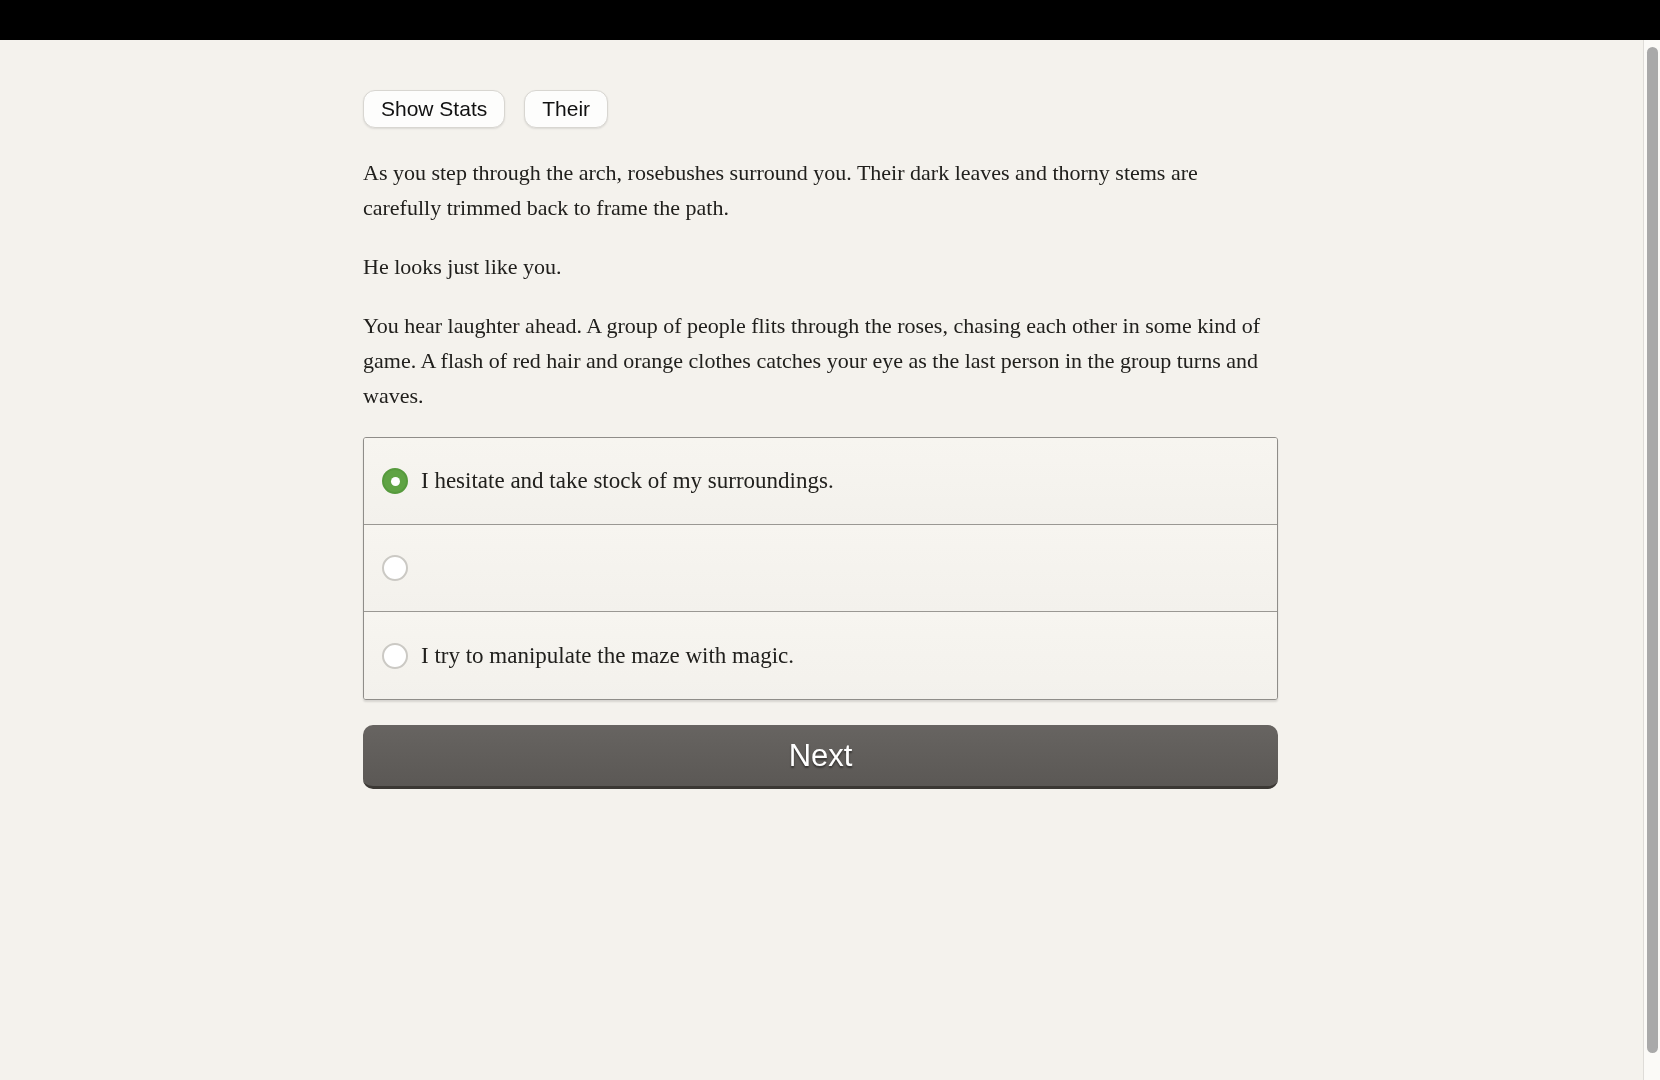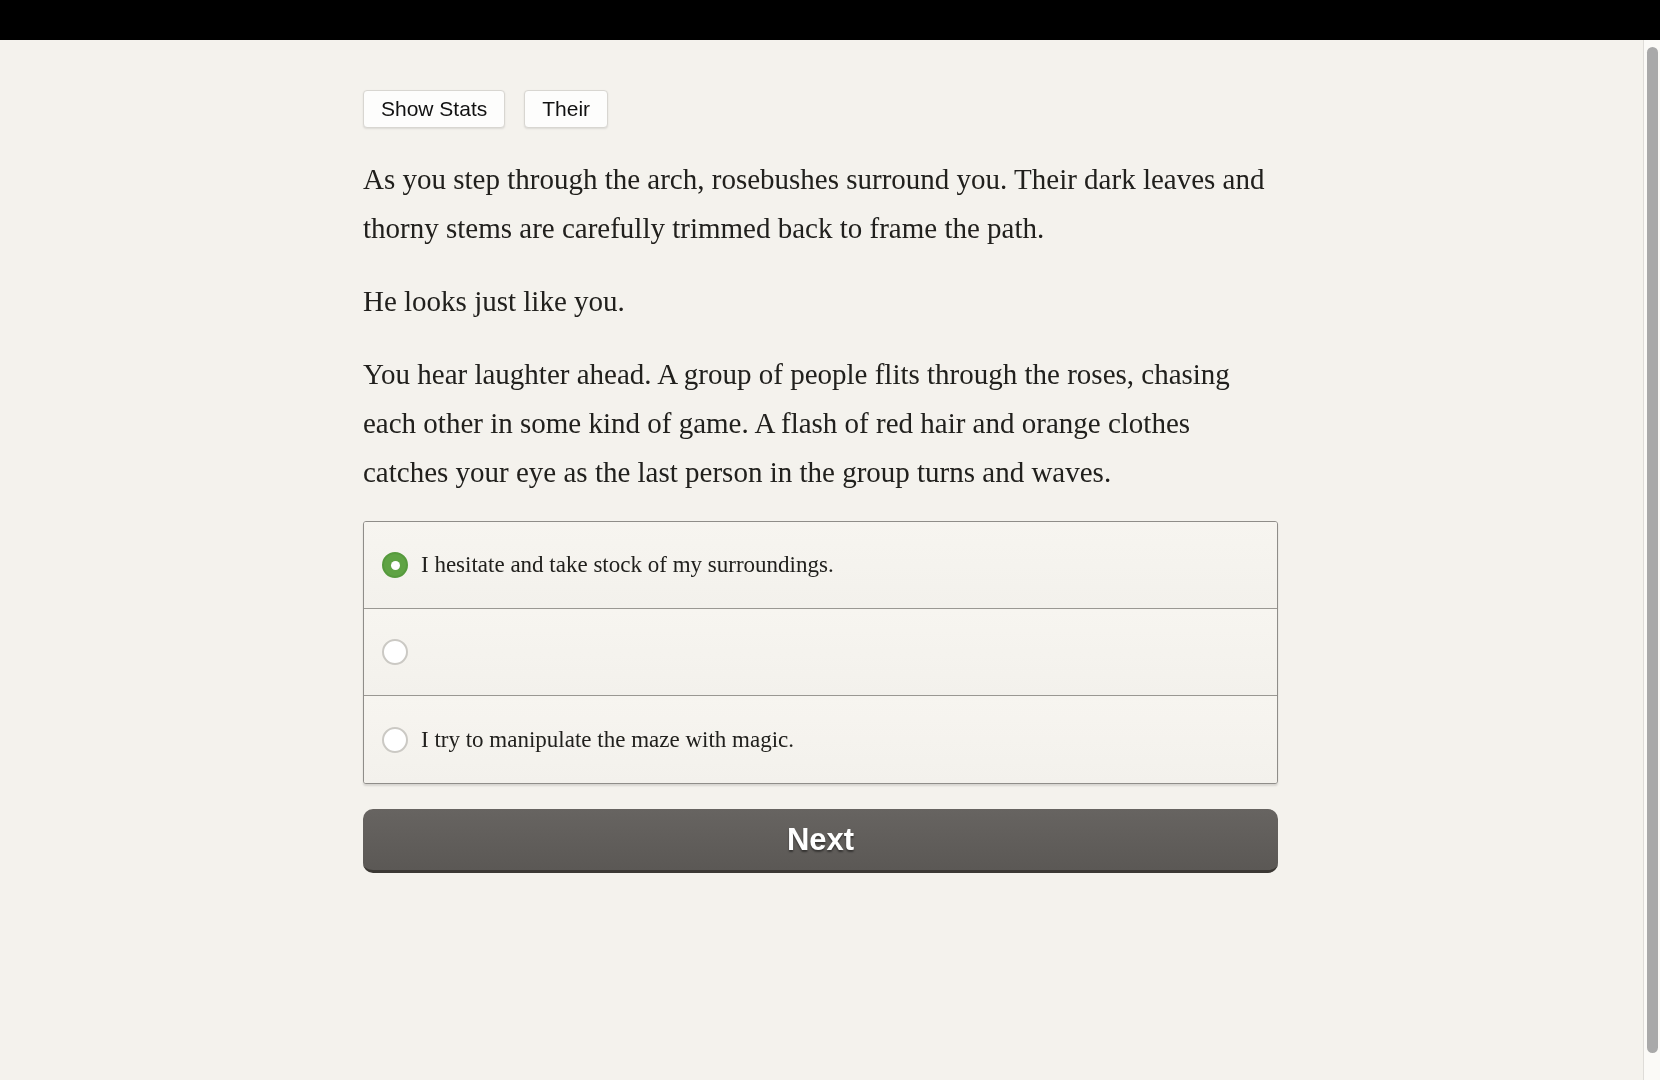--- a/index.html
+++ b/index.html
@@ -28,35 +28,35 @@
   }
   .content {
     position: absolute; top: 40px; left: 363px;
     width: 915px;
     padding-top: 50px;
   }
   .toolbar { display: flex; gap: 19px; }
   .toolbar-btn {
     background: #fdfdfc;
     border: 1px solid #d8d6d1;
-    border-radius: 4px;
+    border-radius: 12px;
     box-shadow: 0 1px 2px rgba(0,0,0,0.10);
     font-family: "Liberation Sans", sans-serif;
     font-size: 21px;
     color: #111;
     padding: 6px 17px;
     height: 38px;
     line-height: 24px;
     cursor: pointer;
   }
   .story { margin-top: 27px; }
   .story p {
     font-family: "Liberation Serif", serif;
-    font-size: 29px;
-    line-height: 49px;
+    font-size: 22px;
+    line-height: 35px;
     color: #21201d;
     margin-bottom: 24px;
   }
   .choices-box {
     margin-top: 20px;
     border: 1px solid #8f8d89;
     border-radius: 3px;
     background: #f4f2ed;
     box-shadow: 0 2px 2px rgba(0,0,0,0.12);
     overflow: hidden;
@@ -102,21 +102,21 @@
     margin-top: 25px;
     width: 915px;
     height: 64px;
     background: linear-gradient(#676461, #5b5855);
     border: none;
     border-bottom: 3px solid #3b3834;
     border-radius: 10px;
     color: #ffffff;
     font-family: "Liberation Sans", sans-serif;
     font-size: 31px;
-    font-weight: bold;
+    font-weight: normal;
     text-shadow: 0 2px 2px rgba(0,0,0,0.45);
     cursor: pointer;
   }
 </style>
 </head>
 <body>
 
 <div class="top-bar"></div>
 
 <div class="scrollbar-track">

